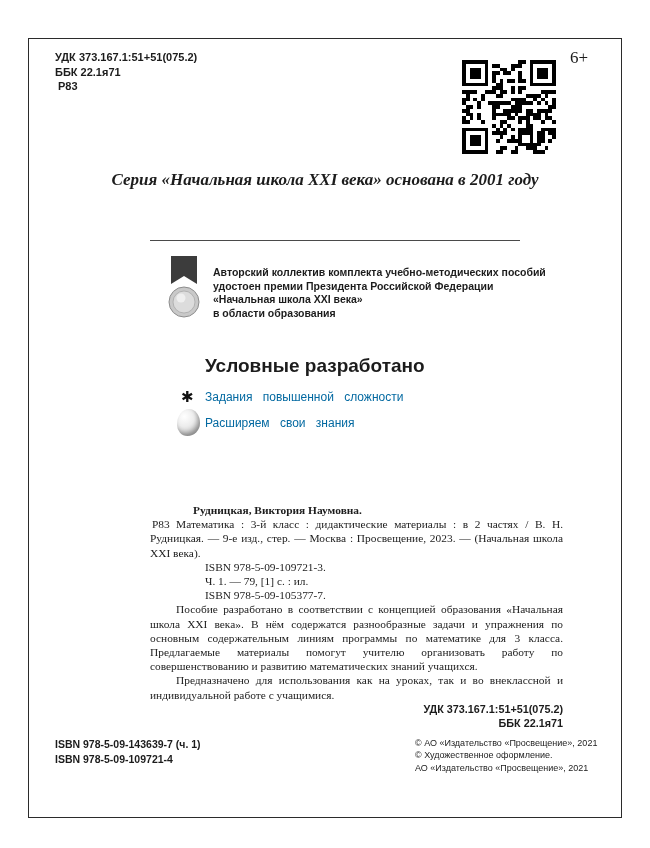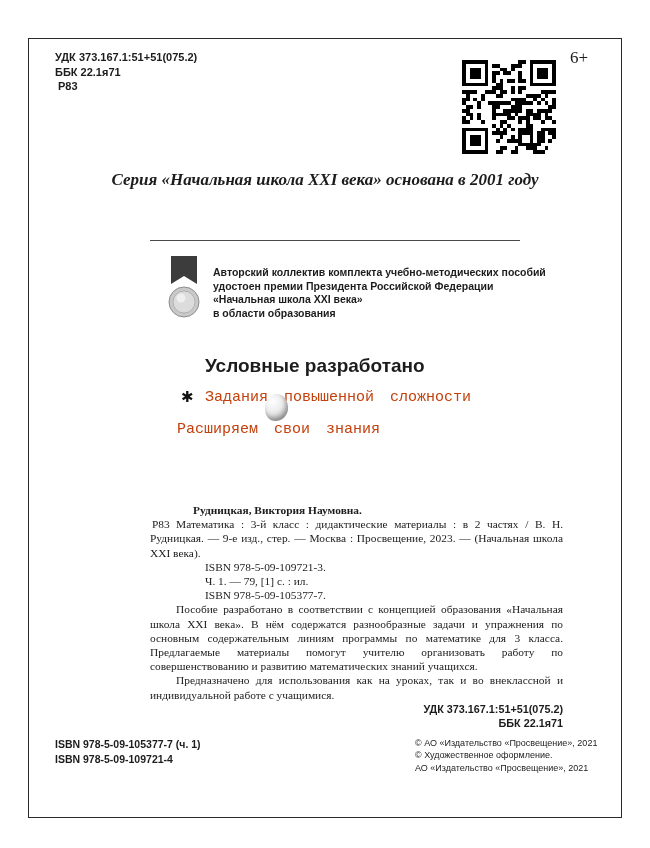--- a/index.html
+++ b/index.html
@@ -65,24 +65,24 @@
   }
 
   
   .legend-title {
     position:absolute; left:205px; top:355px;
     font-family:"Liberation Sans", sans-serif;
     font-weight:bold; font-size:19px;
   }
   .legend-item { position:absolute; display:flex; align-items:center; }
   .legend-item-1 { left:181px; top:388px; }
-  .legend-item-2 { left:177px; top:394px;flex-direction:column; }
+  .legend-item-2 { left:177px; top:409px; }
   .legend-label {
-    font-family:Liberation Mono, monospace;
-    font-size:15px; word-spacing:7px; color:#c2410c;
+    font-family:Liberation Sans, sans-serif;
+    font-size:12px; word-spacing:7px; color:#0369a1;
   }
   .asterisk-glyph {
     font-family:"Liberation Sans", sans-serif;
     font-size:15px; width:24px; display:inline-block; color:#111;
   }
   .blob-shape {
     width:23px; height:27px; margin-right:5px; display:inline-block;
     background: radial-gradient(circle at 32% 28%, #ffffff 0%, #ececec 40%, #a8a8a8 100%);
     border-radius: 52% 48% 55% 45% / 58% 52% 48% 42%;
     box-shadow: inset -2px -3px 4px rgba(0,0,0,0.28);
@@ -481,21 +481,21 @@
     <div class="isbn-line">ISBN 978-5-09-105377-7.</div>
     <div class="imprint-para">Пособие разработано в соответствии с концепцией образования «Начальная школа XXI века». В нём содержатся разнообразные задачи и упражнения по основным содержательным линиям программы по математике для 3 класса. Предлагаемые материалы помогут учителю организовать работу по совершенствованию и развитию математических знаний учащихся.</div>
     <div class="imprint-para">Предназначено для использования как на уроках, так и во внеклассной и индивидуальной работе с учащимися.</div>
     <div class="imprint-codes">
       <div>УДК 373.167.1:51+51(075.2)</div>
       <div>ББК 22.1я71</div>
     </div>
   </div>
 
   <div class="footer-isbn">
-    <div>ISBN 978-5-09-105377-7 (ч. 1)</div>
+    <div>ISBN 978-5-09-143639-7 (ч. 1)</div>
     <div>ISBN 978-5-09-109721-4</div>
   </div>
 
   <div class="footer-copyright">
     <div>© АО «Издательство «Просвещение», 2021</div>
     <div>© Художественное оформление.</div>
     <div>АО «Издательство «Просвещение», 2021</div>
   </div>
 </div>
 

